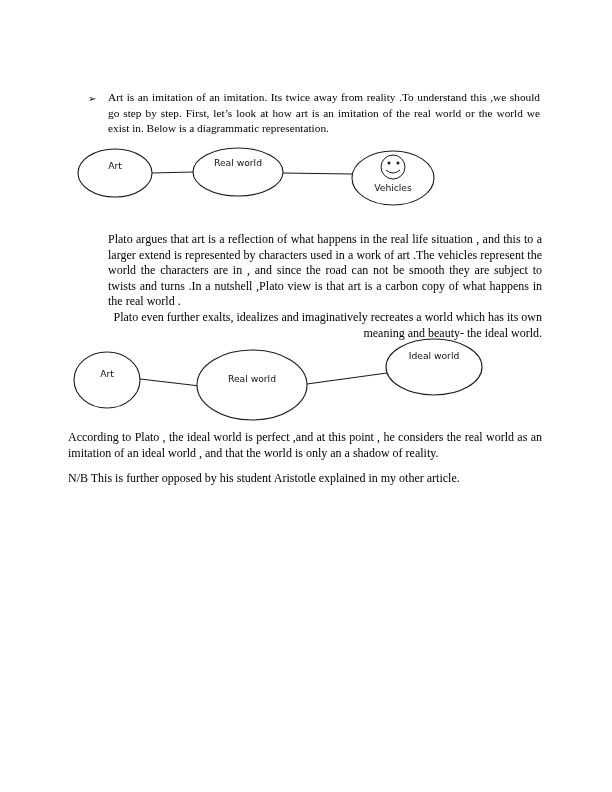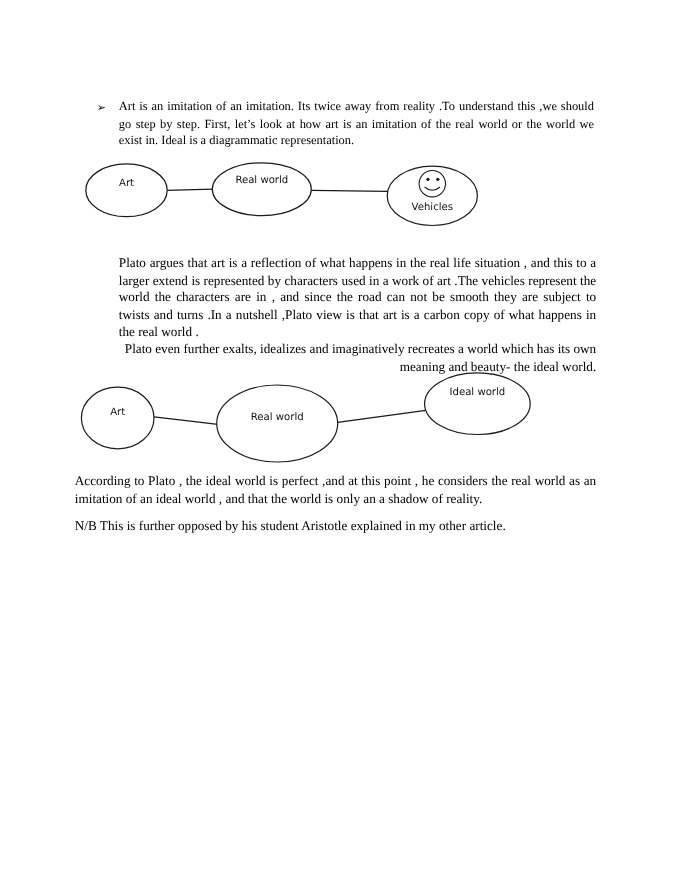--- a/index.html
+++ b/index.html
@@ -118,21 +118,21 @@
     stroke: none;
   }
 </style>
 </head>
 <body>
 
 <div class="page">
 
   <div class="bullet-para">
     <span class="bullet-marker">➢</span>
-    <span class="bullet-body">Art is an imitation of an imitation. Its twice away from reality .To understand this ,we should  go step by step. First, let’s look at how art is an imitation of the real world or the world we exist in. Ideal is a diagrammatic representation.</span>
+    <span class="bullet-body">Art is an imitation of an imitation. Its twice away from reality .To understand this ,we should  go step by step. First, let’s look at how art is an imitation of the real world or the world we exist in. Below is a diagrammatic representation.</span>
   </div>
 
   <div class="diagram" id="diagram-one">
     <svg width="400" height="72" viewBox="0 0 400 72" xmlns="http://www.w3.org/2000/svg">
       <line class="connector" x1="92" y1="33" x2="133" y2="32"></line>
       <line class="connector" x1="223" y1="33" x2="292" y2="34"></line>
 
       <ellipse class="node-ellipse" cx="55" cy="33" rx="37" ry="24"></ellipse>
       <text class="node-label" x="55" y="29" text-anchor="middle">Art</text>
 

